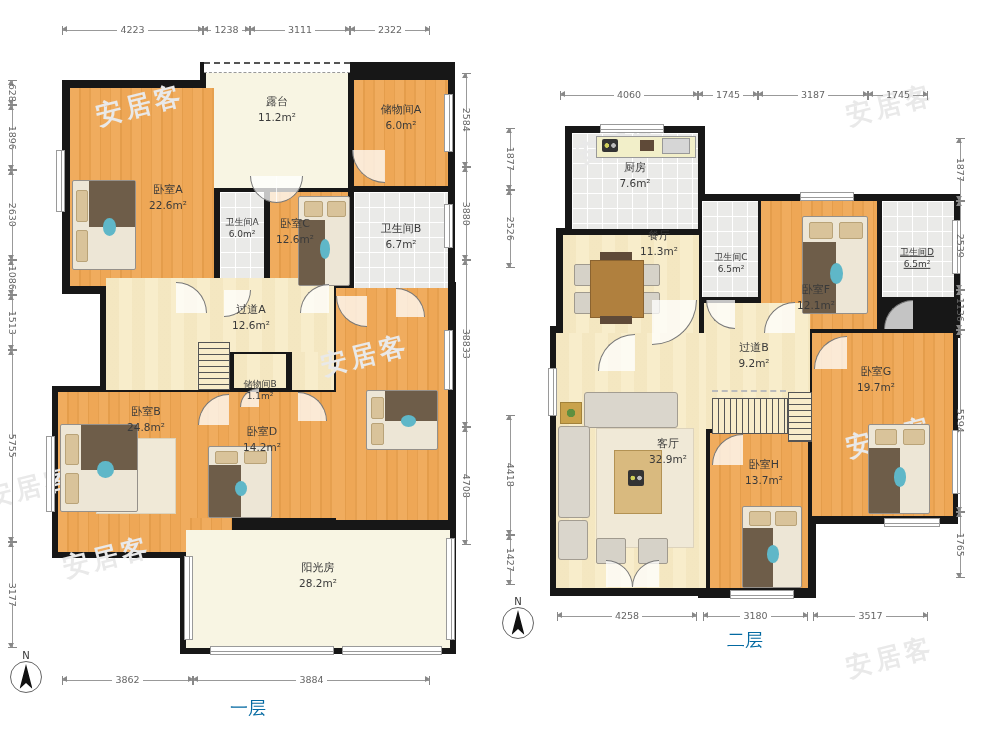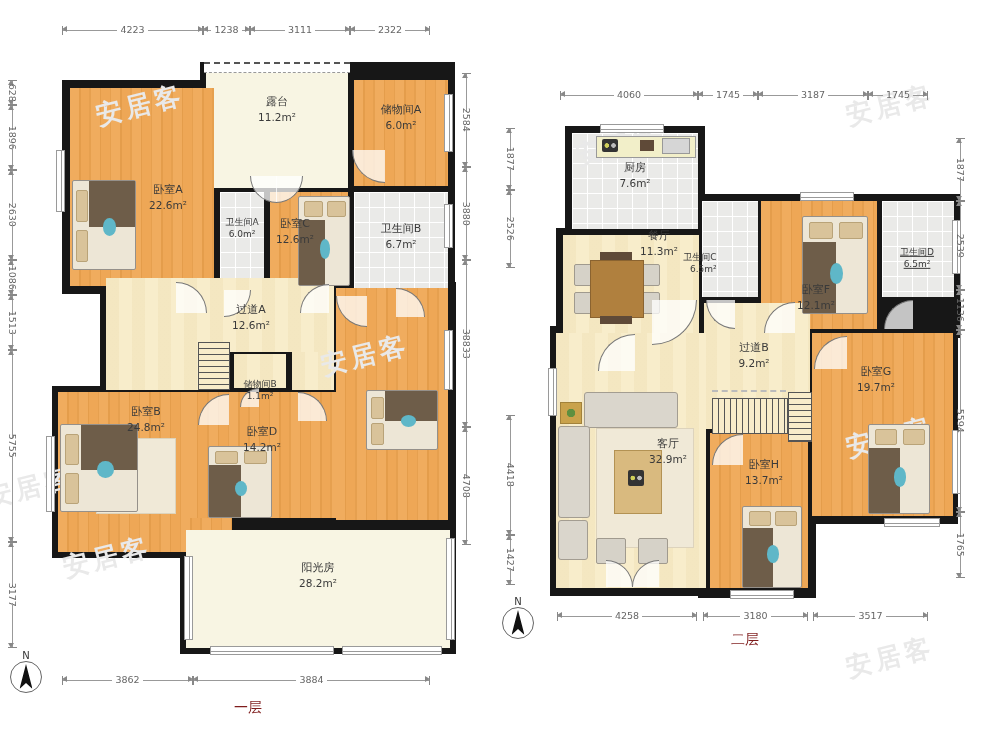--- a/index.html
+++ b/index.html
@@ -8,21 +8,21 @@
   .wall{position:absolute;background:#171717;}
   .room{position:absolute;}
   .f-wood{background:repeating-linear-gradient(90deg,#F0AC5E 0 9px,#E49D4B 9px 10.5px,#EEA756 10.5px 19px,#E6A04F 19px 20.5px);}
   .f-cream{background-color:#F8EDCB;background-image:repeating-linear-gradient(90deg,rgba(190,150,60,.07) 0 13px,rgba(0,0,0,0) 13px 26px);}
   .f-pale{background:#F8F5E3;}
   .f-tile{background-color:#EAEAE8;background-image:linear-gradient(#ffffff 1px,transparent 1px),linear-gradient(90deg,#ffffff 1px,transparent 1px);background-size:15px 15px;}
   .rlabel{position:absolute;transform:translate(-50%,-50%);text-align:center;color:#3a3a3a;
           font-size:11px;line-height:1.35;white-space:nowrap;z-index:30;}
   .rlabel .area{font-size:10.5px;}
   .rlabel.small{font-size:9px;} .rlabel.small .area{font-size:9px;}
-  .caption{position:absolute;transform:translate(-50%,-50%);color:#7f1d1d;font-size:14px;z-index:30;}
+  .caption{position:absolute;transform:translate(-50%,-50%);color:#0369a1;font-size:18px;z-index:30;}
   
   .dimh{position:absolute;display:flex;align-items:center;height:12px;color:#666;font-size:9.5px;z-index:25;}
   .dimv{position:absolute;display:flex;flex-direction:column;align-items:center;width:12px;color:#666;font-size:9.5px;z-index:25;}
   .dimh .tick{width:1px;height:9px;background:#888;}
   .dimv .tick{height:1px;width:9px;background:#888;}
   .dimh .ln{flex:1;height:1px;background:#999;position:relative;min-width:2px;}
   .dimv .ln{flex:1;width:1px;background:#999;position:relative;min-height:2px;}
   .dimh .ln.a::before{content:"";position:absolute;left:-1px;top:-3.5px;border:3.5px solid transparent;border-right:5px solid #888;border-left:0;}
   .dimh .ln.b::after{content:"";position:absolute;right:-1px;top:-3.5px;border:3.5px solid transparent;border-left:5px solid #888;border-right:0;}
   .dimv .ln.a::before{content:"";position:absolute;top:-1px;left:-3.5px;border:3.5px solid transparent;border-bottom:5px solid #888;border-top:0;}
@@ -328,21 +328,21 @@
     <div class="rlabel" style="left: 635px; top: 176px;">
       <div class="nm">厨房</div>
       <div class="area">7.6m²</div>
     </div>
     <div class="room f-cream" style="left: 563px; top: 235px; width: 136px; height: 120px;"></div>
     <div class="rlabel" style="left: 659px; top: 244px;">
       <div class="nm">餐厅</div>
       <div class="area">11.3m²</div>
     </div>
     <div class="room f-tile" style="left: 702px; top: 201px; width: 56px; height: 96px;"></div>
-    <div class="rlabel small" style="left: 700px; top: 263px; text-align: right;">
+    <div class="rlabel small" style="left: 731px; top: 263px;">
       <div class="nm">卫生间C</div>
       <div class="area">6.5m²</div>
     </div>
     <div class="room f-wood" style="left: 761px; top: 201px; width: 116px; height: 128px;"></div>
     <div class="rlabel" style="left: 816px; top: 298px;">
       <div class="nm">卧室F</div>
       <div class="area">12.1m²</div>
     </div>
     <div class="room f-tile" style="left: 882px; top: 201px; width: 72px; height: 96px;"></div>
     <div class="rlabel small" style="left: 917px; top: 258px; text-decoration: underline;">

